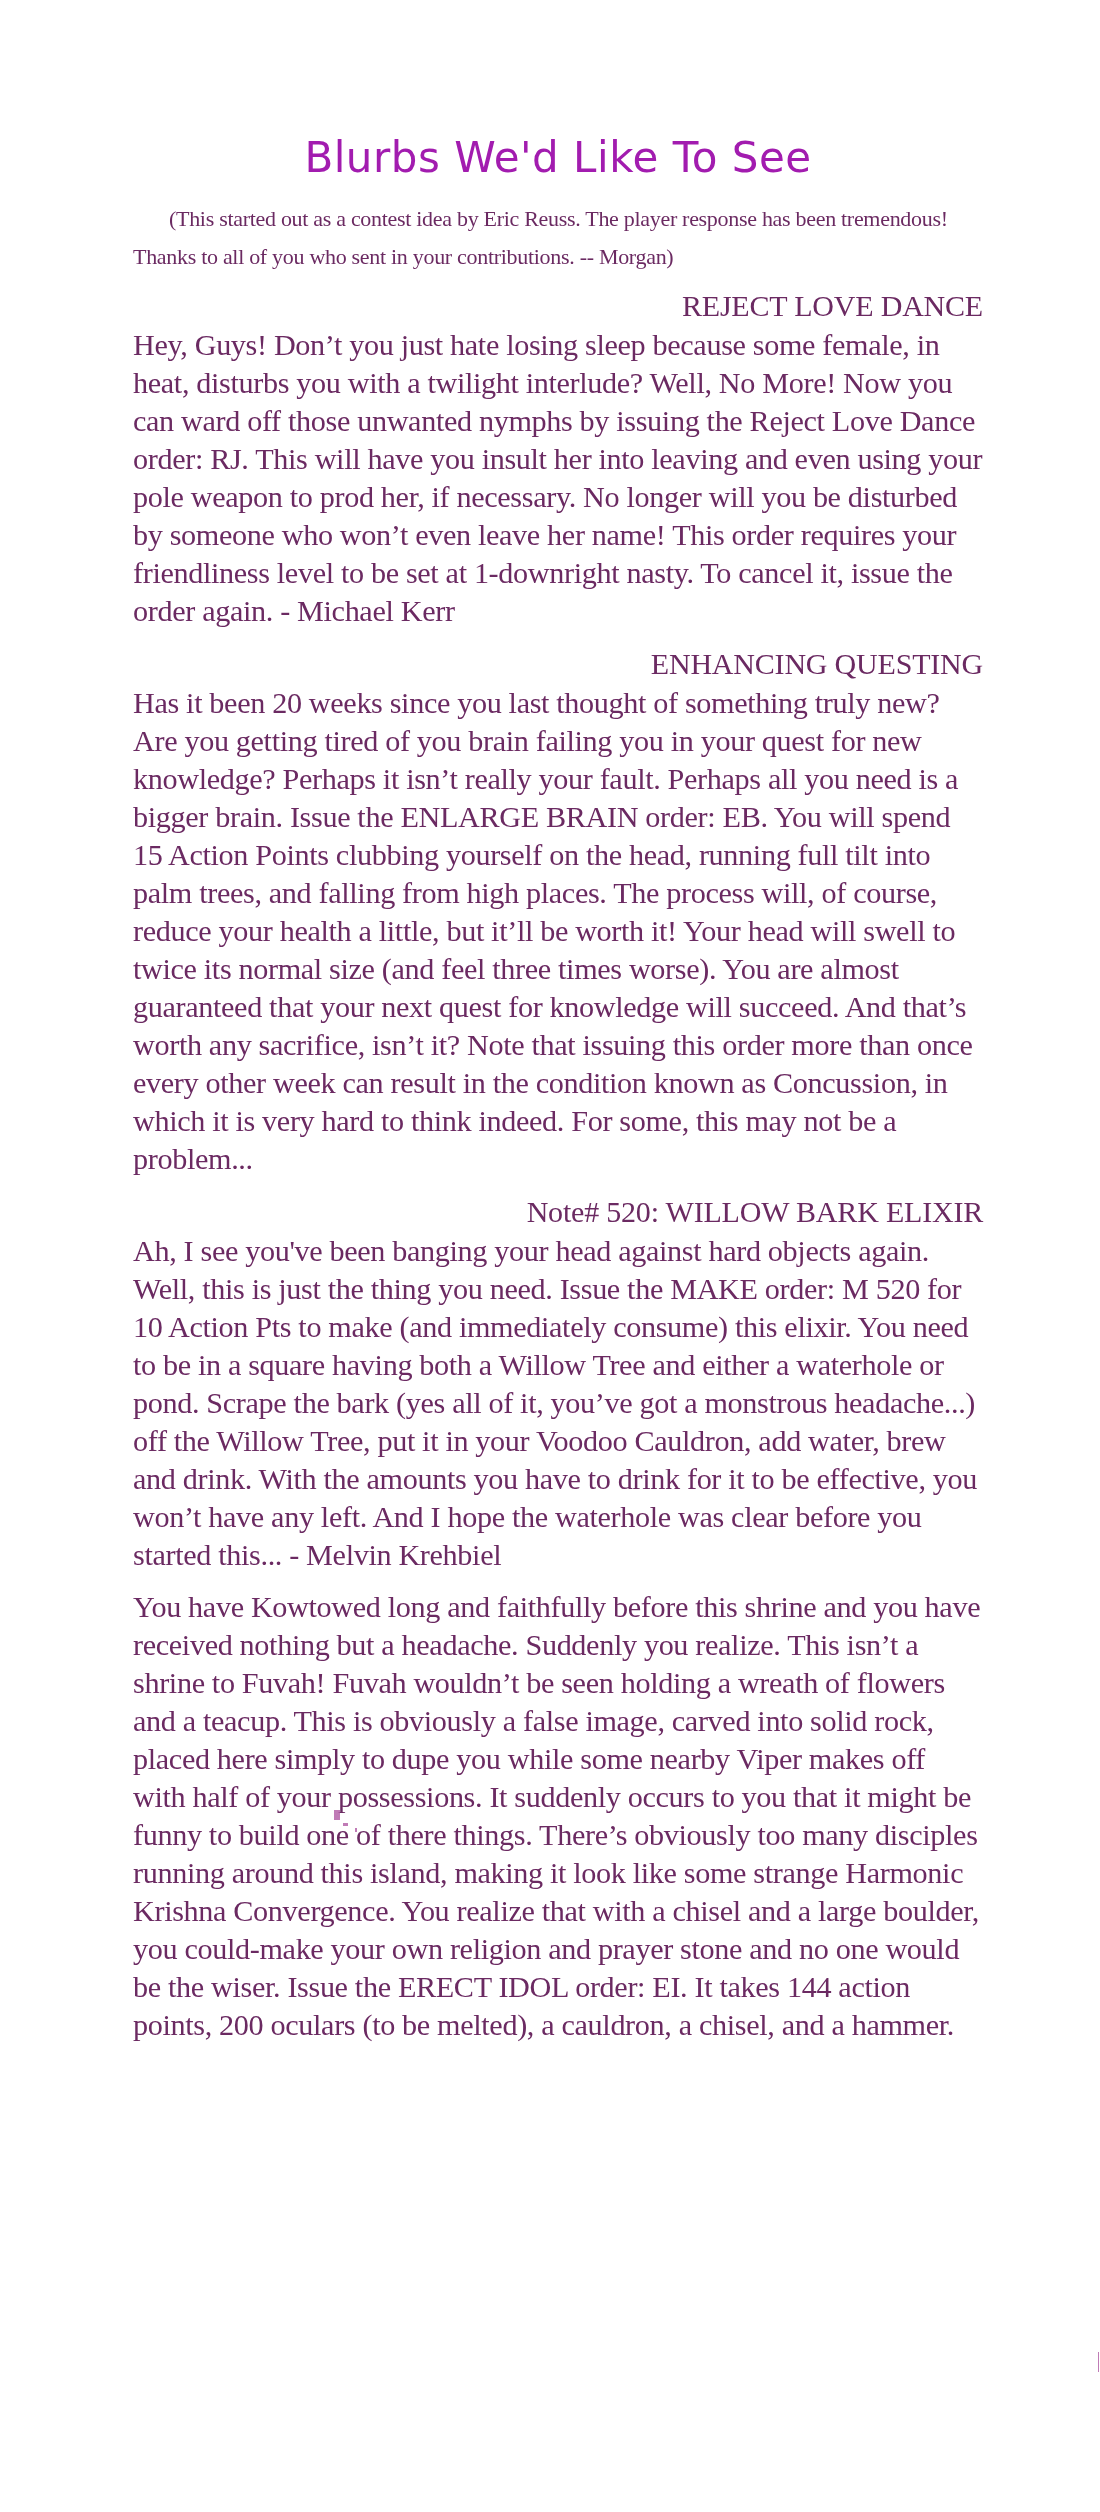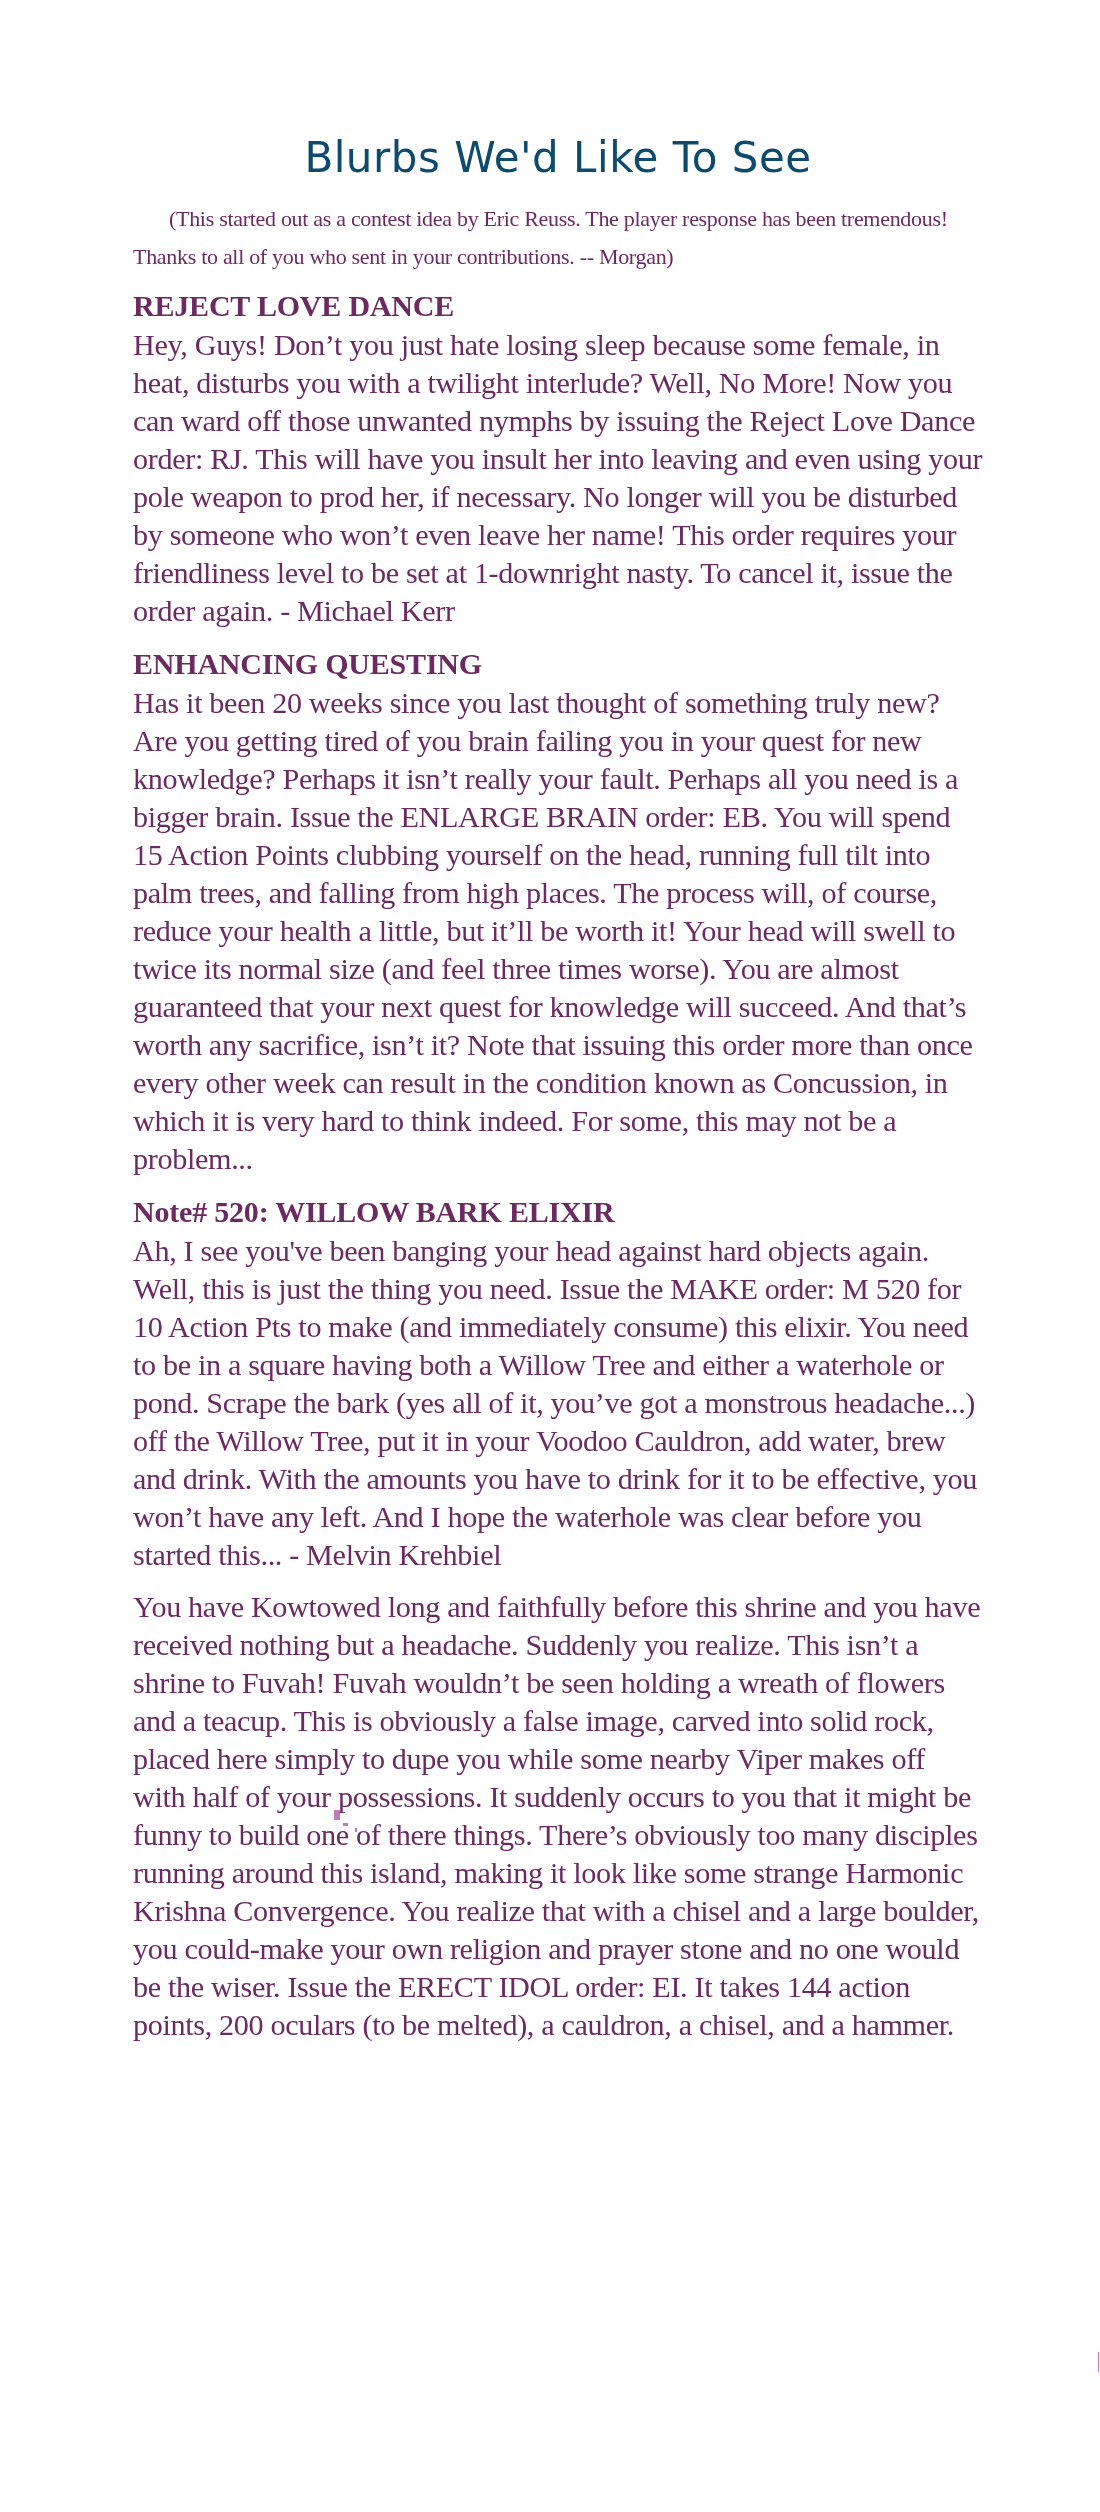--- a/index.html
+++ b/index.html
@@ -19,41 +19,41 @@
       position: absolute;
       left: 133px;
       top: 132px;
       width: 850px;
     }
     .title {
       text-align: center;
       font-family: "DejaVu Sans", "Liberation Sans", sans-serif;
       font-size: 42px;
       line-height: 52px;
-      color: #0c4a6e;
+      color: #a21caf;
       letter-spacing: 0.5px;
       margin: 0 0 4px 0;
       font-weight: normal;
     }
     .intro {
       font-size: 22px;
       line-height: 38px;
       text-indent: 36px;
       margin: 16px 0 10px 0;
       letter-spacing: -0.3px;
     }
     .section {
       margin: 0 0 14px 0;
     }
     .section-heading {
-      text-align: left;
+      text-align: right;
       font-size: 30px;
       line-height: 40px;
       margin: 0;
-      font-weight: bold;
+      font-weight: normal;
       letter-spacing: -0.2px;
     }
     .section-body {
       font-size: 30.2px;
       line-height: 38px;
       margin: 0;
       letter-spacing: -0.35px;
     }
     .speck {
       position: absolute;

